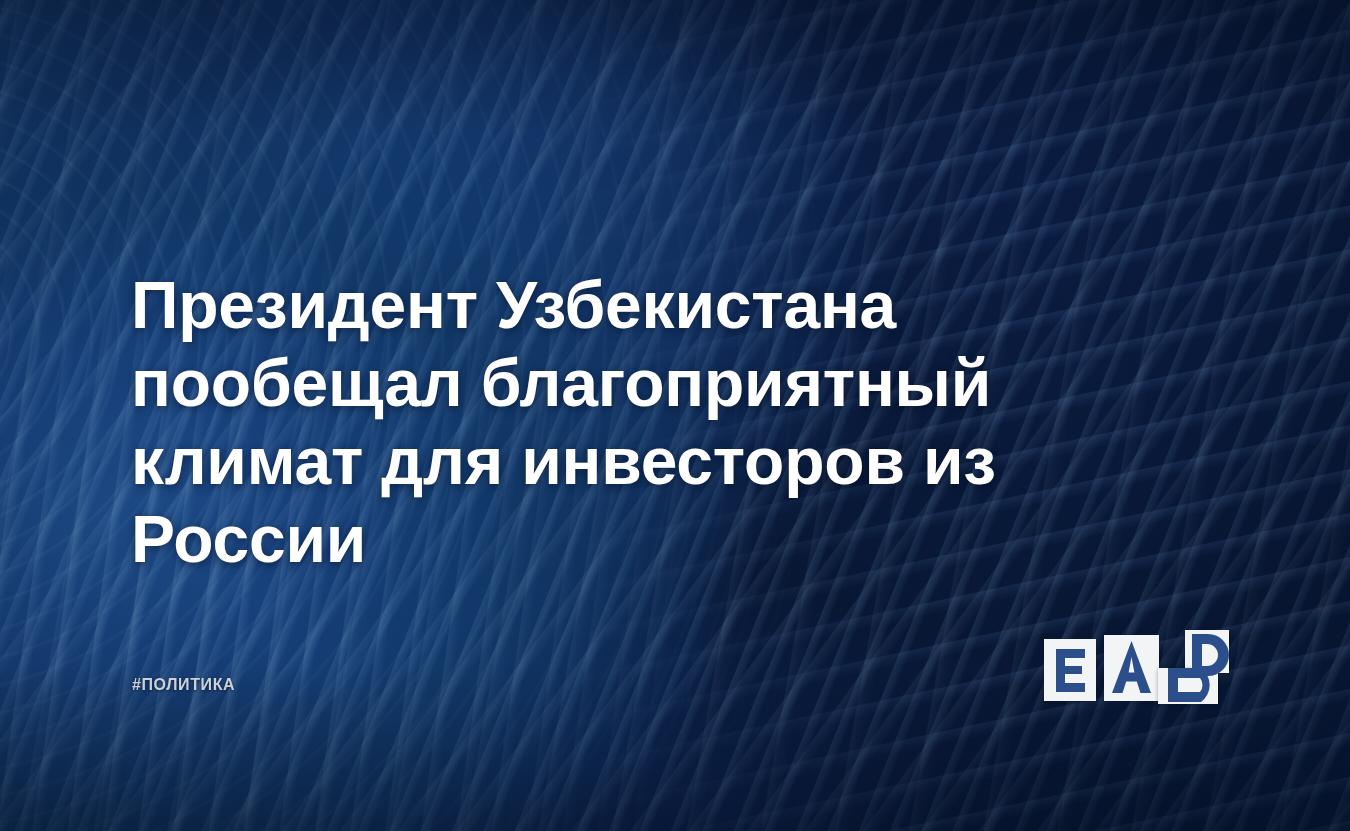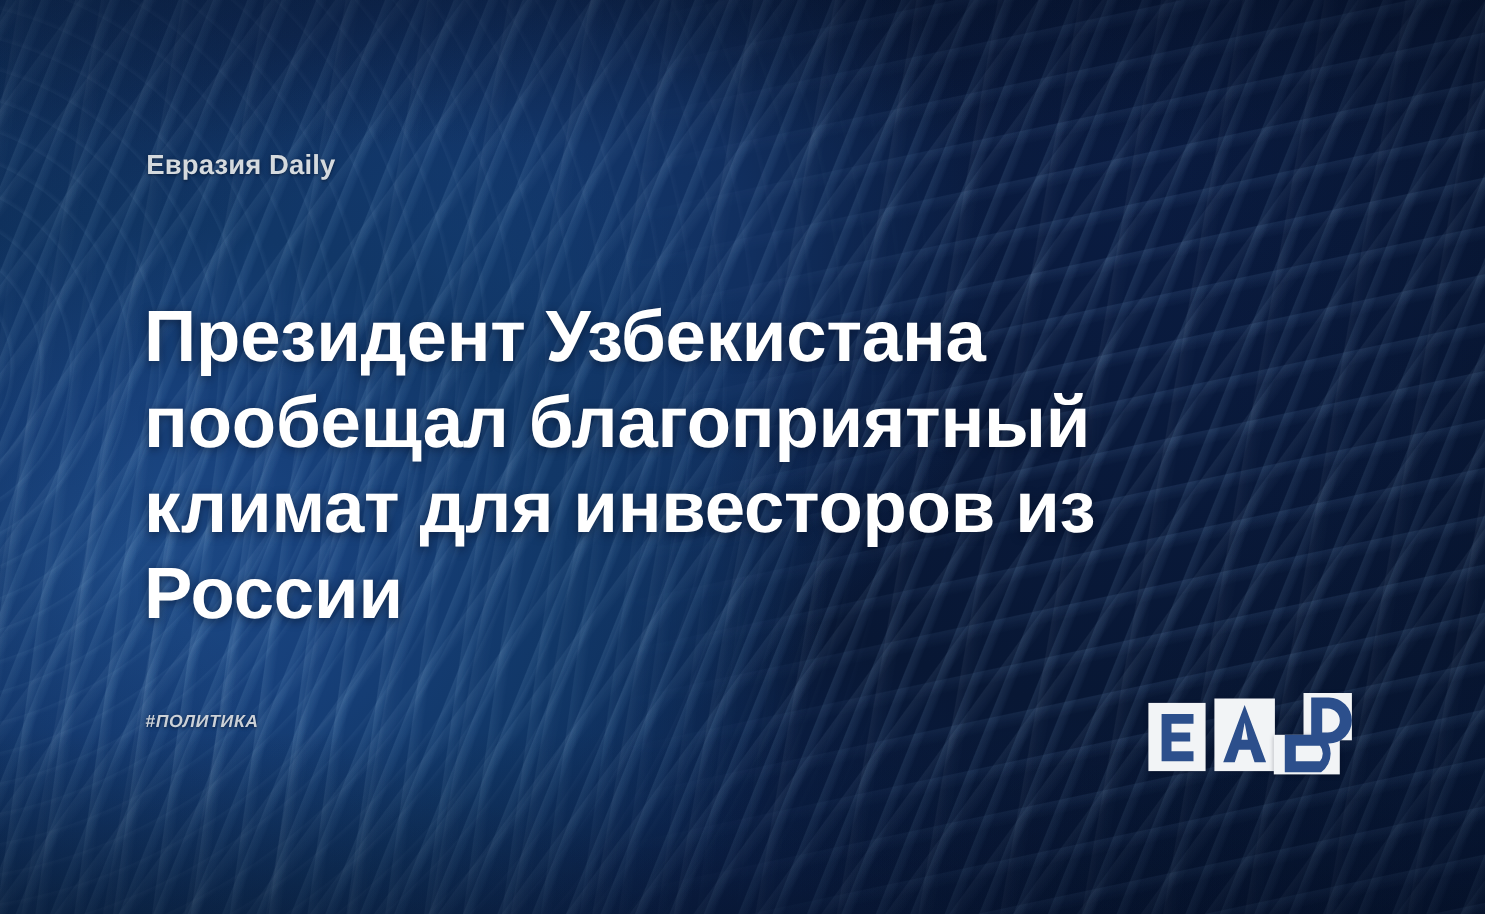--- a/index.html
+++ b/index.html
@@ -145,28 +145,27 @@
     font-weight: bold;
     line-height: 78px;
     letter-spacing: -0.2px;
     color: #ffffff;
     text-shadow: 0 2px 9px rgba(3,12,32,.55);
   }
 
   #tag {
     position: absolute;
     left: 132px;
-    top: 648px;
+    top: 676px;
     font-size: 16px;
     font-weight: bold;
     letter-spacing: .6px;
     color: #ccd1d7;
     text-shadow: 0 1px 3px rgba(2,10,28,.6);
     white-space: nowrap;
-    font-style: italic;
   }
 
   
   #logo {
     position: absolute;
     left: 1044px;
     top: 627px;
     width: 186px;
     height: 78px;
   }
@@ -197,21 +196,20 @@
   <div id="bg-swirl" class="bg-layer"></div>
   <div id="bg-trails-a" class="bg-layer"></div>
   <div id="bg-trails-b" class="bg-layer"></div>
   <div id="bg-trails-c" class="bg-layer"></div>
   <div id="bg-trails-d" class="bg-layer"></div>
   <div id="bg-trails-e" class="bg-layer"></div>
   <div id="bg-vignette" class="bg-layer"></div>
 
   <div id="content">
 
-    <div id="brand">Евразия Daily</div>
 
     <h1 id="headline">Президент Узбекистана пообещал благоприятный климат для инвесторов из России</h1>
 
     <div id="tag">#ПОЛИТИКА</div>
 
     <div id="logo">
 
       <div class="logo-tile" id="logo-tile-e"></div>
       <div class="logo-tile" id="logo-tile-a"></div>
       <div class="logo-tile" id="logo-tile-d-top"></div>

